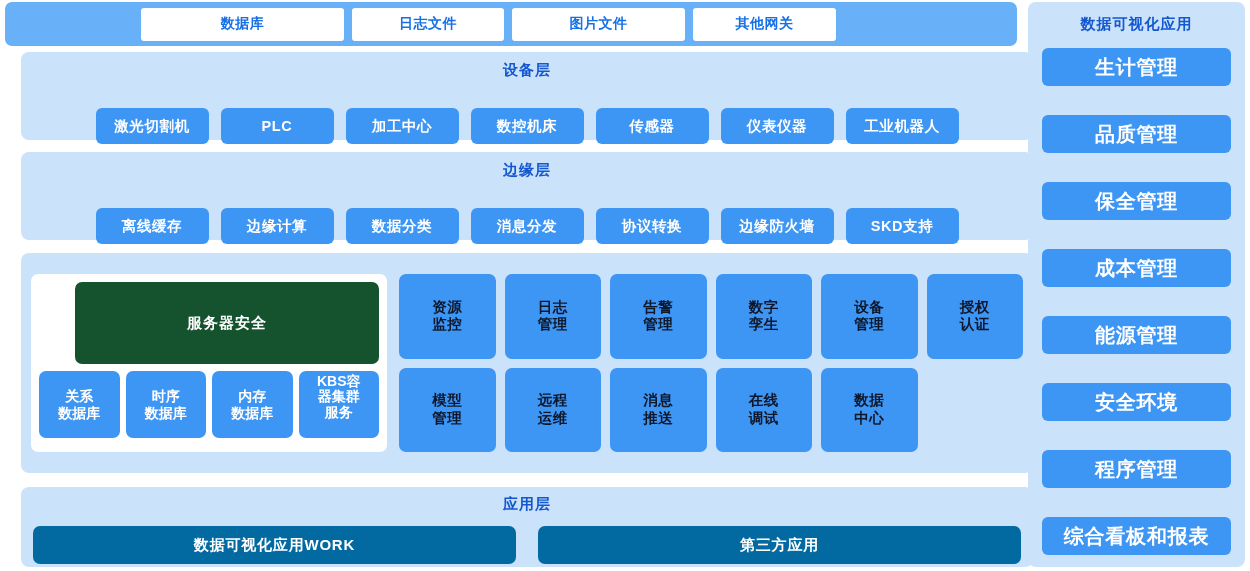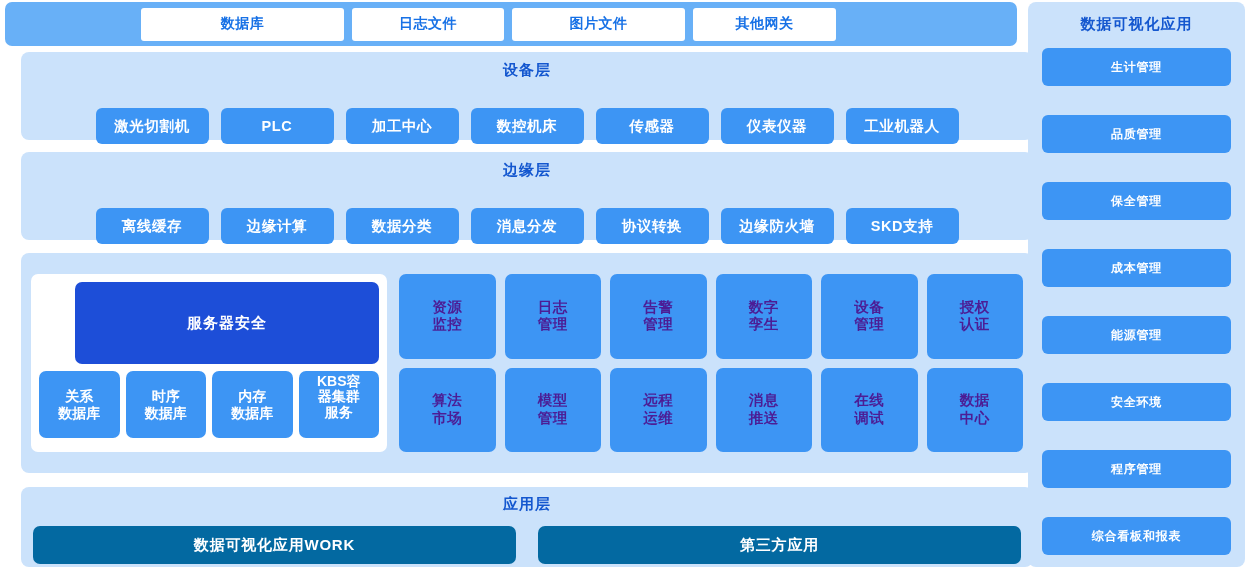--- a/index.html
+++ b/index.html
@@ -123,21 +123,21 @@
     background: #ffffff;
     border-radius: 7px;
     padding: 8px;
     display: flex;
     flex-direction: column;
     gap: 7px;
     overflow: hidden;
   }
   #server-security {
     height: 82px;
-    background: #1d4ed8;
+    background: #14532d;
     border-radius: 7px;
     color: #ffffff;
     font-size: 15px;
     font-weight: bold;
     display: flex;
     align-items: center;
     justify-content: center;
     letter-spacing: 1px;
     margin-left: 36px;
   }
@@ -169,21 +169,21 @@
   #module-grid {
     flex: 1;
     display: grid;
     grid-template-columns: repeat(6, 1fr);
     grid-template-rows: repeat(2, 1fr);
     gap: 9px;
   }
   .module-tile {
     background: #3d95f4;
     border-radius: 7px;
-    color: #4c1d95;
+    color: #0f172a;
     font-size: 14.5px;
     font-weight: bold;
     display: flex;
     flex-direction: column;
     align-items: center;
     justify-content: center;
     line-height: 1.2;
     text-align: center;
     letter-spacing: 0.5px;
   }
@@ -239,21 +239,21 @@
     flex: 1;
     display: flex;
     flex-direction: column;
     justify-content: space-between;
   }
   .sidebar-item {
     height: 38px;
     background: #3d95f4;
     border-radius: 6px;
     color: #ffffff;
-    font-size: 12px;
+    font-size: 20px;
     font-weight: bold;
     display: flex;
     align-items: center;
     justify-content: center;
     letter-spacing: 0.8px;
   }
 </style>
 </head>
 <body>
 
@@ -340,24 +340,20 @@
           </div>
           <div class="module-tile">
             <span>设备</span>
             <span>管理</span>
           </div>
           <div class="module-tile">
             <span>授权</span>
             <span>认证</span>
           </div>
           <div class="module-tile">
-            <span>算法</span>
-            <span>市场</span>
-          </div>
-          <div class="module-tile">
             <span>模型</span>
             <span>管理</span>
           </div>
           <div class="module-tile">
             <span>远程</span>
             <span>运维</span>
           </div>
           <div class="module-tile">
             <span>消息</span>
             <span>推送</span>

